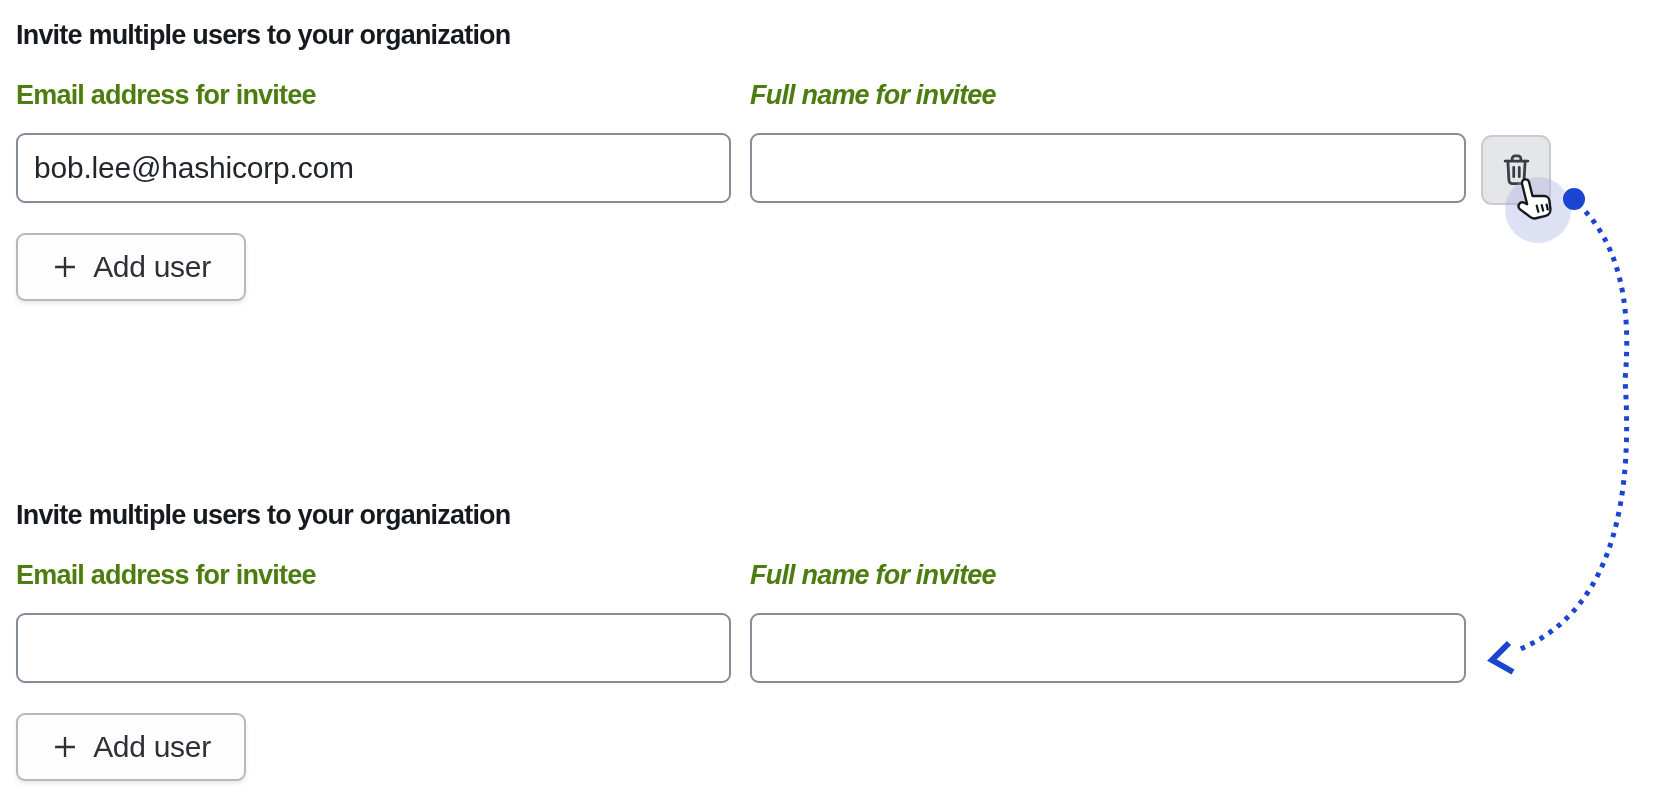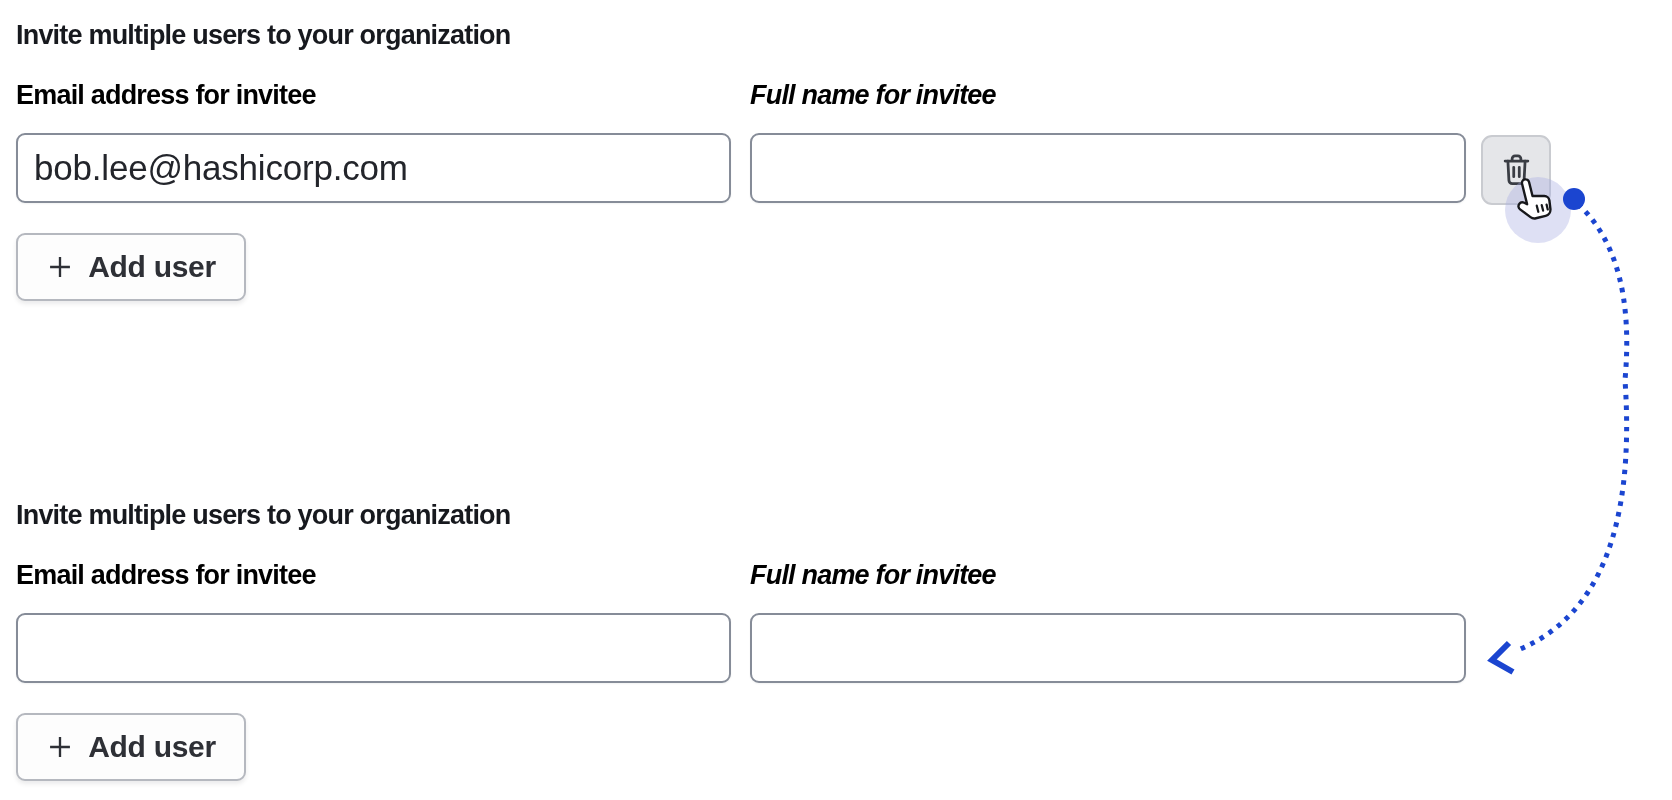--- a/index.html
+++ b/index.html
@@ -18,33 +18,33 @@
   .form-block.second { top: 480px; }
 
   .heading {
     position: absolute; left: 16px; top: 20px;
     font-size: 27px; font-weight: 700; letter-spacing: -0.8px;
     color: #17191e; white-space: nowrap;
   }
   .field-label {
     position: absolute; top: 80px;
     font-size: 27px; font-weight: 700; letter-spacing: -0.8px;
-    color: #000000; white-space: nowrap;
+    color: #4d7c0f; white-space: nowrap;
   }
   .field-label.email { left: 16px; }
   .field-label.name  { left: 750px; font-style: italic; }
 
   .text-input {
     position: absolute; top: 133px; height: 70px;
     box-sizing: border-box;
     border: 2px solid #868c98;
     border-radius: 9px;
     background: #ffffff;
     font-family: "Liberation Sans", sans-serif;
-    font-size: 35px; letter-spacing: -0.2px;
+    font-size: 30px; letter-spacing: -0.2px;
     color: #23252b;
     padding: 0 16px;
     outline: none;
     box-shadow: 0 1px 2px rgba(40,44,55,0.06);
   }
   .text-input.email { left: 16px;  width: 715px; }
   .text-input.name  { left: 750px; width: 716px; }
 
   .add-user-btn {
     position: absolute; left: 16px; top: 233px;
@@ -54,21 +54,21 @@
     border-radius: 9px;
     background: #fdfdfd;
     box-shadow: 0 3px 4px rgba(60,63,72,0.10);
     display: flex; align-items: center; justify-content: center;
     gap: 14px;
     cursor: pointer;
     font-family: "Liberation Sans", sans-serif;
   }
   .add-user-btn .plus-icon { display: block; }
   .add-user-btn .btn-label {
-    font-size: 30px; letter-spacing: -0.3px; color: #2e3036; font-weight: bold;
+    font-size: 30px; letter-spacing: -0.3px; color: #2e3036;
   }
 
   .trash-btn {
     position: absolute; left: 1481px; top: 135px;
     width: 70px; height: 70px;
     box-sizing: border-box;
     border: 2px solid #c9cbd0;
     border-radius: 11px;
     background: #e5e6e9;
     display: flex; align-items: center; justify-content: center;

